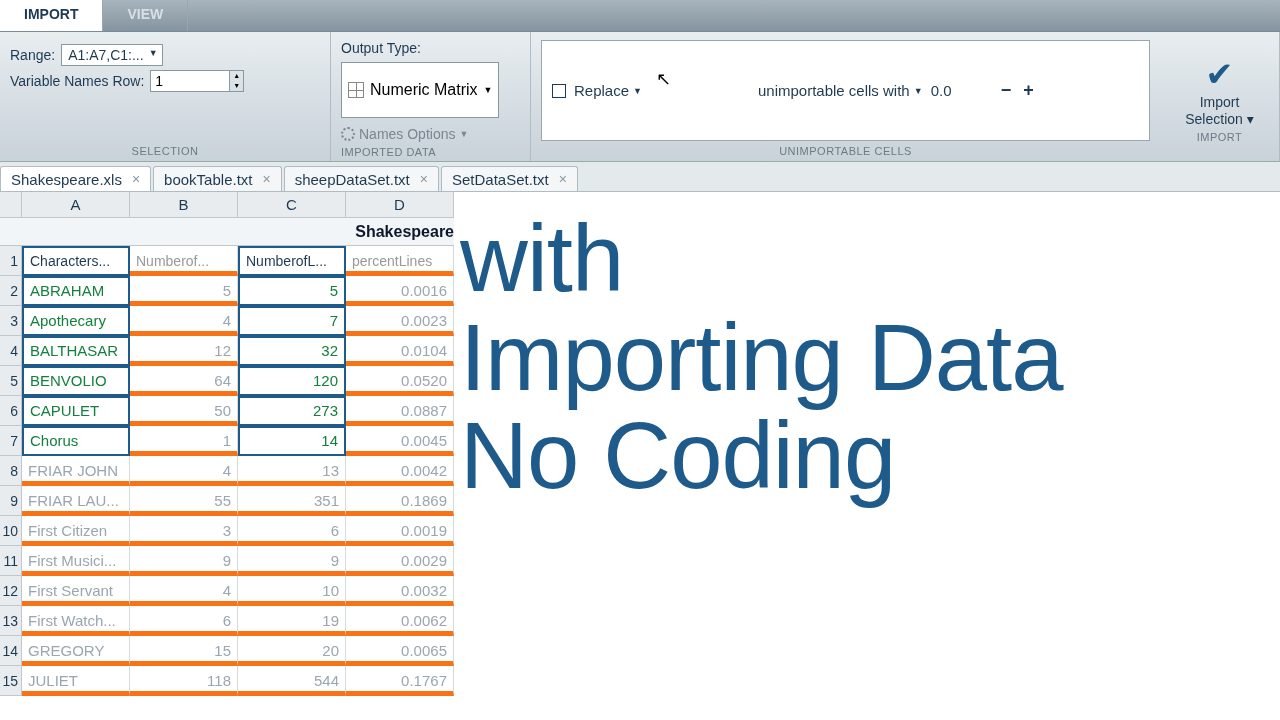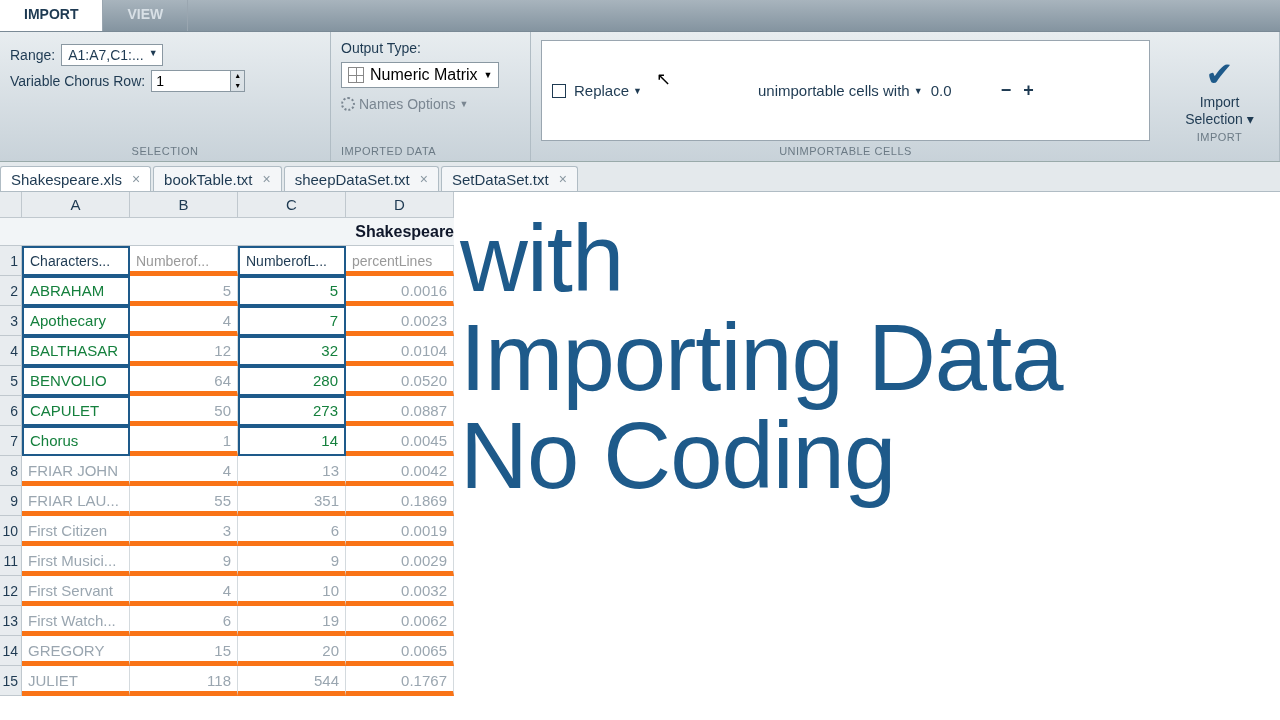--- a/index.html
+++ b/index.html
@@ -17,21 +17,21 @@
 .field-label { font-size:14px; color:#1e3a52; margin-right:6px; white-space:nowrap; }
 .combo { background:#fff; border:1px solid #8a98a2; padding:2px 18px 2px 6px; font-size:14px; color:#1e3a52; position:relative; min-width:90px; }
 .combo::after { content:"▼"; position:absolute; right:4px; top:3px; font-size:9px; color:#1e3a52; }
 .spinner { display:flex; }
 .spinner input { width:80px; border:1px solid #8a98a2; padding:2px 4px; font-size:14px; }
 .spinner-btns { display:flex; flex-direction:column; border:1px solid #8a98a2; border-left:none; }
 .spinner-btns span { font-size:7px; padding:0 3px; cursor:pointer; line-height:10px; }
 
 .outtype-group { flex-direction:column; align-items:flex-start; }
 .outtype-label { font-size:14px; color:#1e3a52; margin-bottom:6px; }
-.outtype-combo { display:flex; align-items:center; background:#fff; border:1px solid #8a98a2; padding:3px 6px; }
+.outtype-combo { display:flex; align-items:center; background:#fff; border:1px solid #8a98a2; padding:18px 6px; }
 .grid-icon { width:16px; height:16px; margin-right:6px; background:linear-gradient(#fff,#fff); border:1px solid #888; position:relative; }
 .grid-icon::before, .grid-icon::after { content:""; position:absolute; background:#888; }
 .grid-icon::before { width:100%; height:1px; top:50%; left:0; }
 .grid-icon::after { width:1px; height:100%; left:50%; top:0; }
 .text-opts { display:flex; align-items:center; margin-top:8px; color:#7a8691; font-size:14px; }
 .gear { width:14px; height:14px; border-radius:50%; border:2px dotted #7a8691; margin-right:4px; }
 
 .unimp-panel { flex:1; padding:8px 10px 4px; display:flex; flex-direction:column; }
 .unimp-box { background:#fff; border:1px solid #9aa6b0; padding:6px 10px; display:flex; align-items:center; gap:8px; flex:1; }
 .chk { width:14px; height:14px; border:1.5px solid #1e3a52; }
@@ -82,21 +82,21 @@
 </div>
 
 <div class="ribbon-body">
   <div class="ribbon-group" style="width:331px">
     <div>
       <div class="field-row">
         <span class="field-label">Range:</span>
         <div class="combo">A1:A7,C1:...</div>
       </div>
       <div class="field-row">
-        <span class="field-label">Variable Chorus Row:</span>
+        <span class="field-label">Variable Names Row:</span>
         <div class="spinner">
           <input value="1" style="">
           <div class="spinner-btns">
               <span>▲</span>
               <span>▼</span>
             </div>
         </div>
       </div>
     </div>
     <div class="ribbon-group-label">SELECTION</div>
@@ -195,21 +195,21 @@
         <div class="rnum">4</div>
         <div class="cell col-a norm sel">BALTHASAR</div>
         <div class="cell col-b num dim">12</div>
         <div class="cell col-c num norm sel">32</div>
         <div class="cell col-d num dim">0.0104</div>
       </div>
       <div class="drow">
         <div class="rnum">5</div>
         <div class="cell col-a norm sel">BENVOLIO</div>
         <div class="cell col-b num dim">64</div>
-        <div class="cell col-c num norm sel">280</div>
+        <div class="cell col-c num norm sel">120</div>
         <div class="cell col-d num dim">0.0520</div>
       </div>
       <div class="drow">
         <div class="rnum">6</div>
         <div class="cell col-a norm sel">CAPULET</div>
         <div class="cell col-b num dim">50</div>
         <div class="cell col-c num norm sel">273</div>
         <div class="cell col-d num dim">0.0887</div>
       </div>
       <div class="drow">

